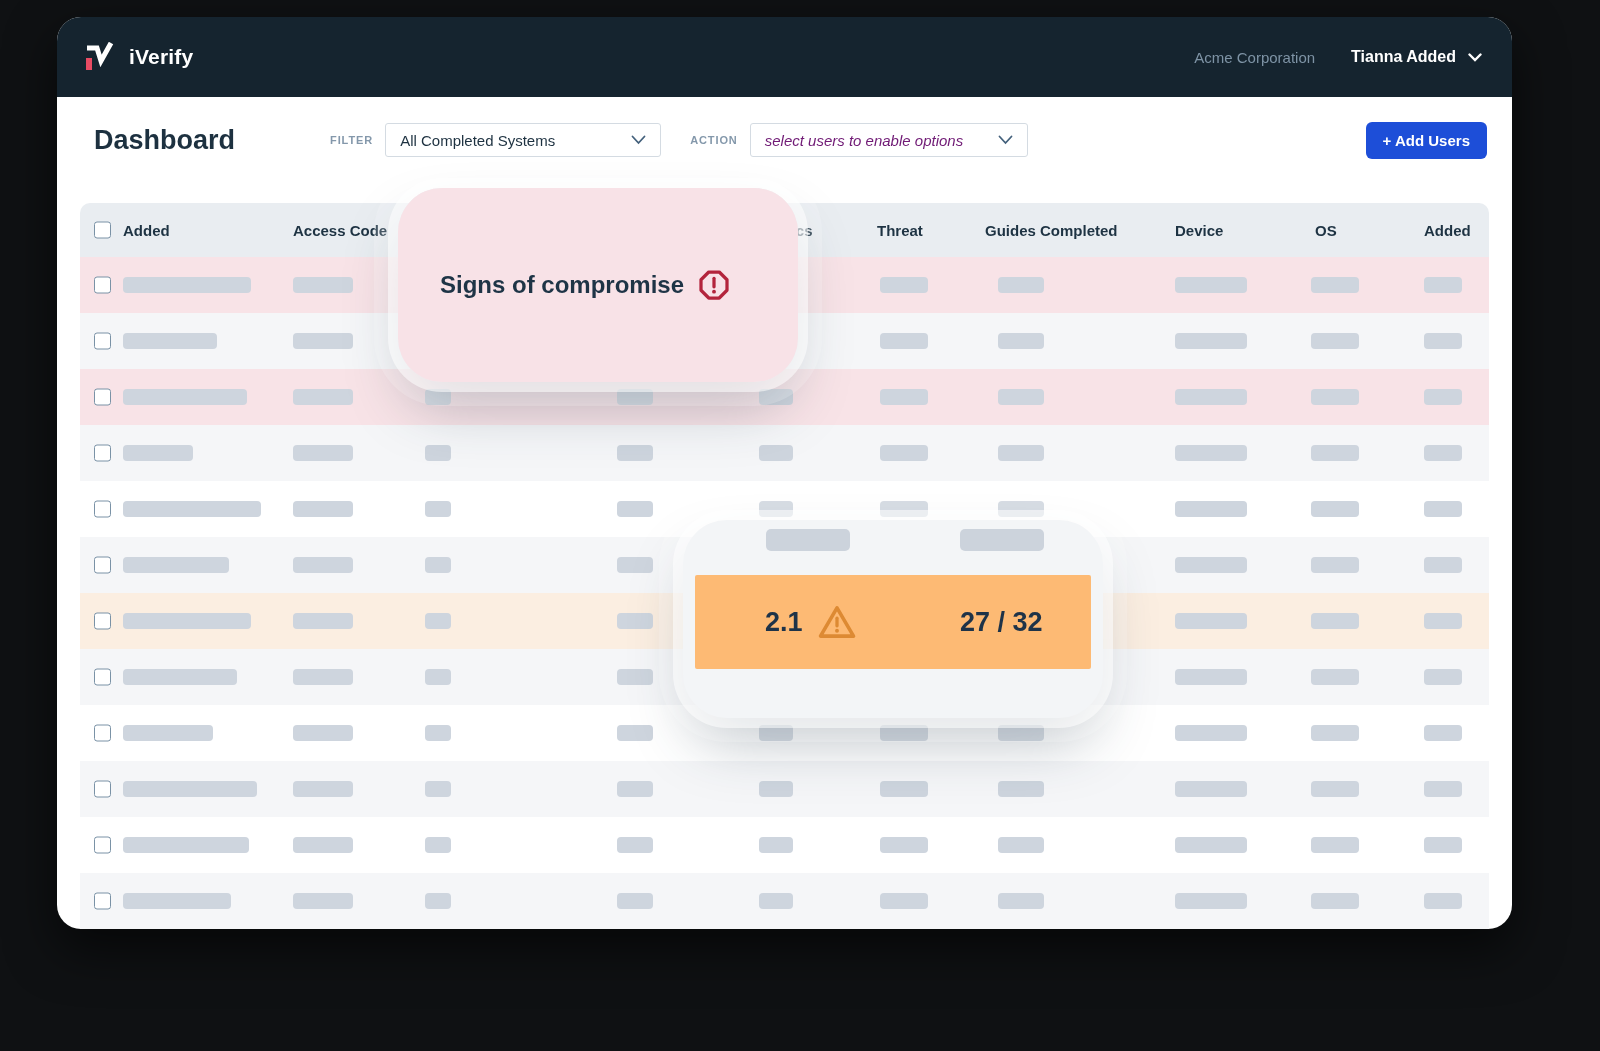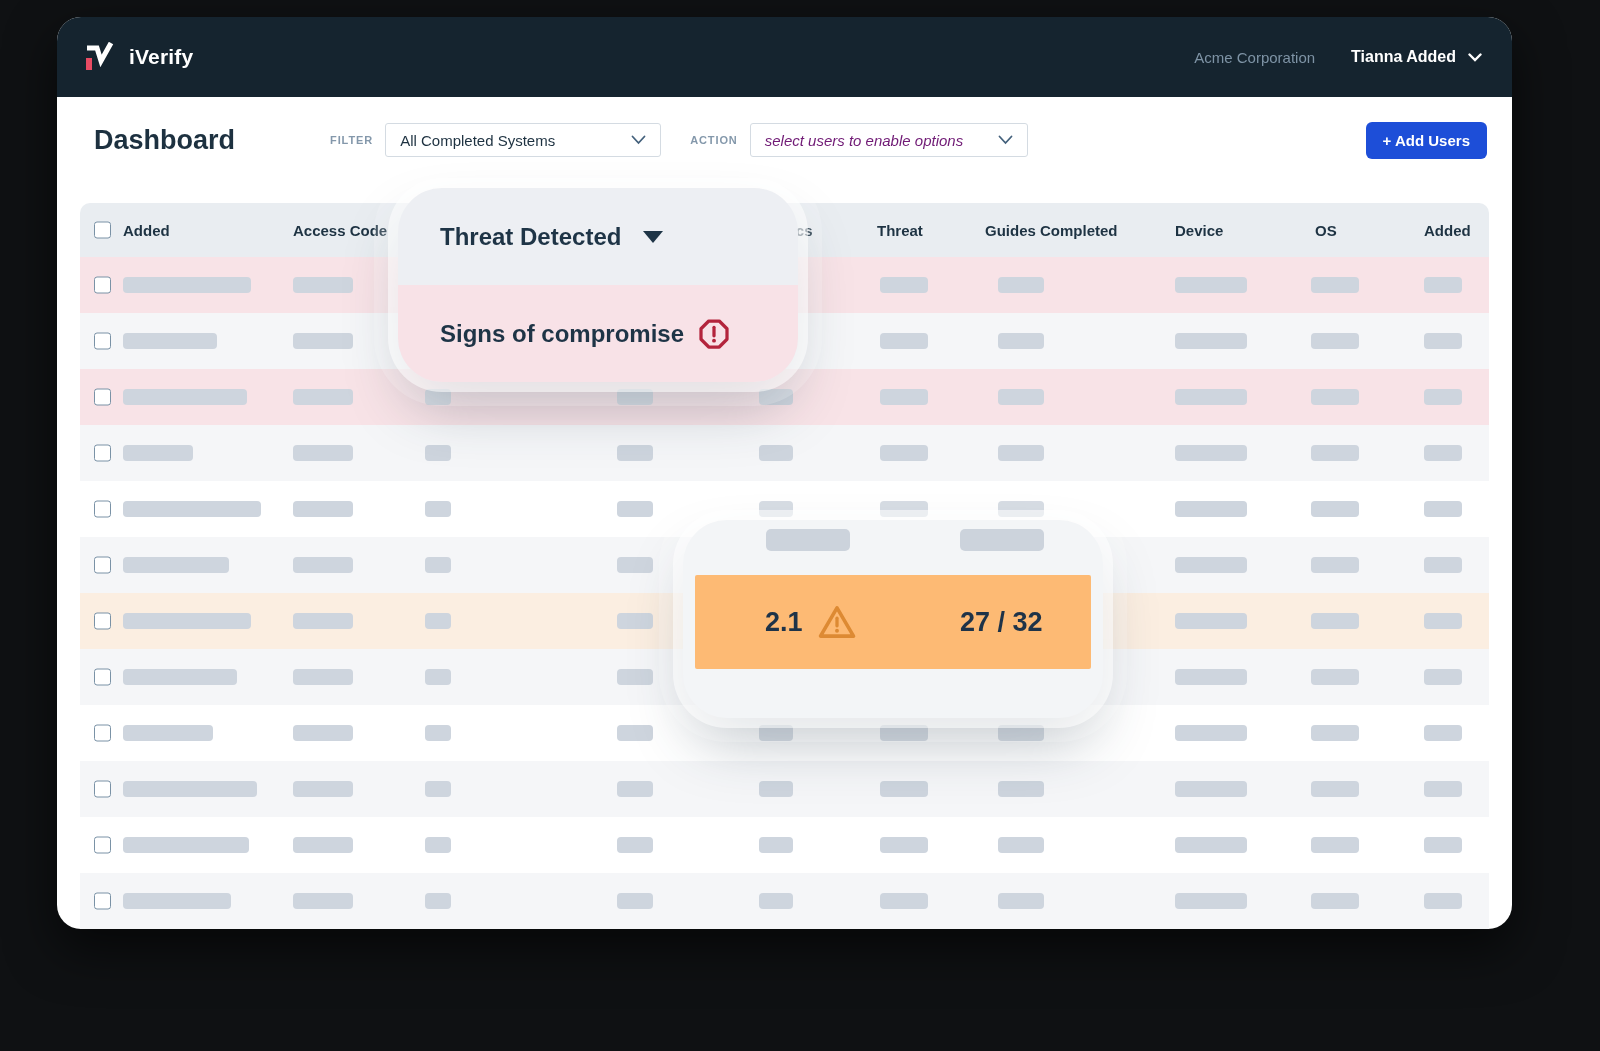--- a/index.html
+++ b/index.html
@@ -329,24 +329,20 @@
           <span class="bar" style="left: 800px; width: 48px;"></span>
           <span class="bar" style="left: 918px; width: 46px;"></span>
           <span class="bar" style="left: 1095px; width: 72px;"></span>
           <span class="bar" style="left: 1231px; width: 48px;"></span>
           <span class="bar" style="left: 1344px; width: 38px;"></span>
         </div>
       </div>
   </div>
 
   <div class="callout callout-threat">
-    <div class="co-band">
-      <span class="co-title">Threat Detected</span>
-      <span class="co-caret"></span>
-    </div>
     <div class="co-band co-band-alert">
       <span class="co-value">Signs of compromise</span>
       <span class="co-alert-icon">
         <svg width="30" height="30" viewBox="0 0 24 24">
           <polygon points="7.8,1.6 16.2,1.6 22.4,7.8 22.4,16.2 16.2,22.4 7.8,22.4 1.6,16.2 1.6,7.8" fill="none" stroke="#b3243c" stroke-width="2.6" stroke-linejoin="round"></polygon>
           <line x1="12" y1="6.6" x2="12" y2="13.4" stroke="#b3243c" stroke-width="2.6" stroke-linecap="round"></line>
           <circle cx="12" cy="17.3" r="1.55" fill="#b3243c"></circle>
         </svg>
       </span>
     </div>

